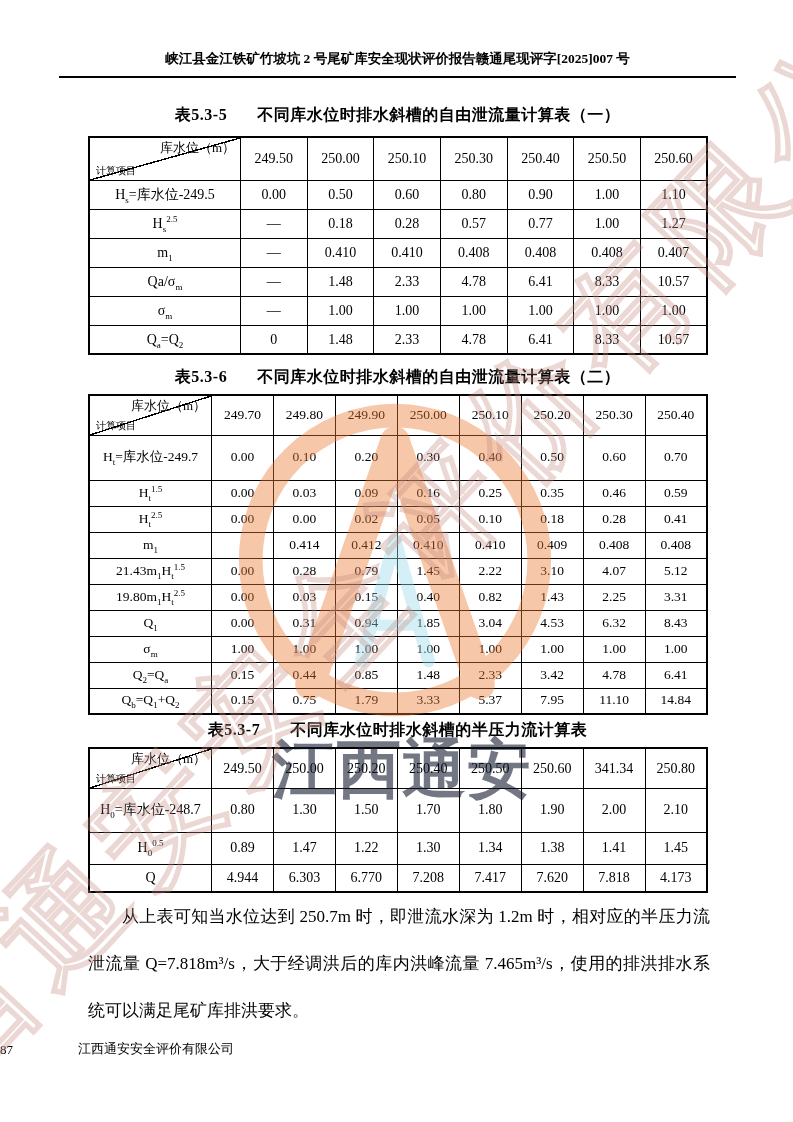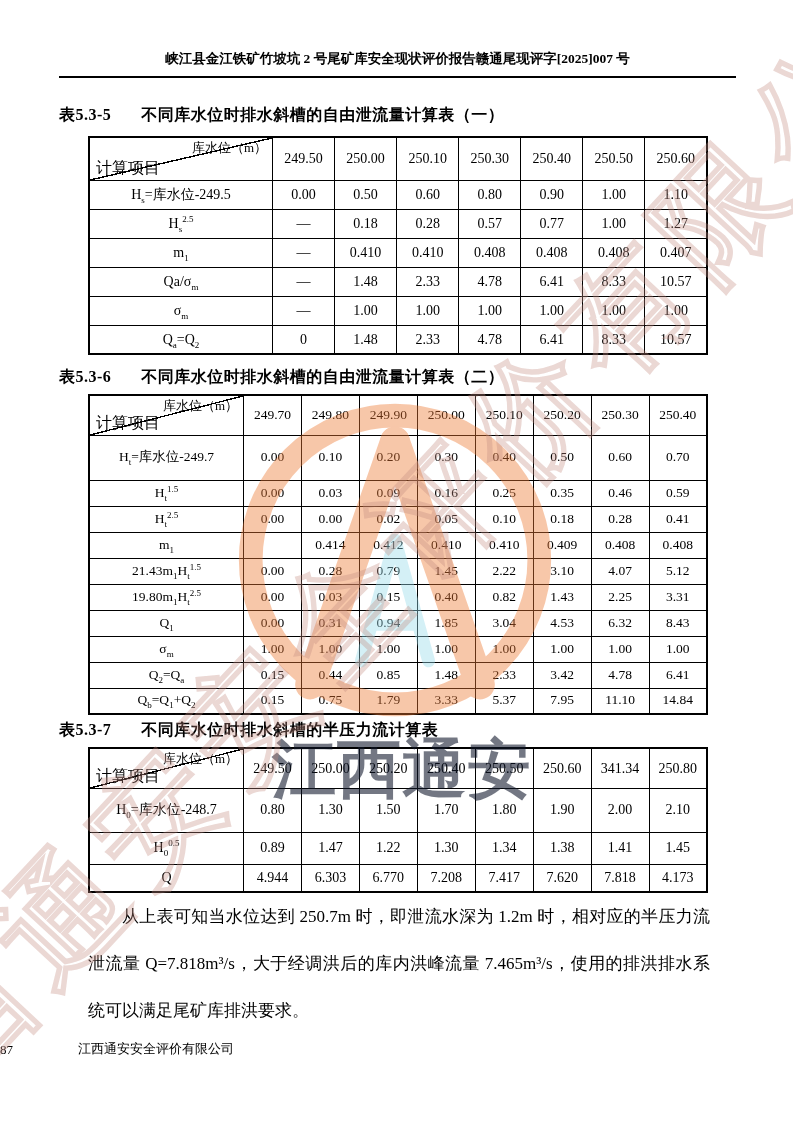--- a/index.html
+++ b/index.html
@@ -8,35 +8,35 @@
     font-family:"Liberation Serif","DejaVu Serif",serif;color:#000;overflow:hidden;
   }
   
   .hdr{
     position:absolute;left:59px;right:57px;top:50px;
     display:flex;justify-content:center;align-items:flex-end;
     font-size:13.5px;font-weight:600;padding-bottom:8px;border-bottom:2.5px solid #000;
   }
   
   .tbl-title{
-    position:absolute;left:59px;right:57px;
+    position:absolute;left:59px;right:57px;text-align:center;
     font-size:16px;font-weight:700;letter-spacing:.5px;white-space:nowrap;
   }
   .tbl-title .no{margin-right:30px;}
   
   .tbl-wrap{position:absolute;left:88px;width:622px;}
   table{border-collapse:collapse;table-layout:fixed;width:620px;border:2px solid #000;}
   th,td{border:1px solid #000;text-align:center;vertical-align:middle;
         font-weight:normal;padding:0 1px;line-height:1.25;}
   sup{font-size:9px;vertical-align:super;line-height:0;}
   sub{font-size:9px;vertical-align:sub;line-height:0;}
-  th.corner{position:relative;padding:16px;
+  th.corner{position:relative;padding:0;
     background-image:linear-gradient(to bottom right,transparent calc(50% - .7px),#000 calc(50% - .7px),#000 calc(50% + .7px),transparent calc(50% + .7px));}
   th.corner .ctop{position:absolute;top:2px;right:5px;font-size:13px;}
-  th.corner .cbot{position:absolute;bottom:2px;left:6px;font-size:16px;}
+  th.corner .cbot{position:absolute;bottom:2px;left:6px;font-size:10px;}
   .t0 th.corner{width:150px;}
   .t1 th.corner,.t2 th.corner{width:121px;}
   .t0 th,.t0 td{font-size:14px;}
   .t1 th,.t1 td{font-size:13.5px;}
   .t2 th,.t2 td{font-size:14px;}
   .t0 thead tr{height:43px;} .t0 tbody tr{height:29px;}
   .t1 thead tr{height:40px;} .t1 tbody tr{height:26px;} .t1 tbody tr:first-child{height:45px;}
   .t2 thead tr{height:40px;} .t2 tbody tr:first-child{height:44px;}
   .t2 tbody tr:nth-child(2){height:32px;} .t2 tbody tr:nth-child(3){height:28px;}
   

